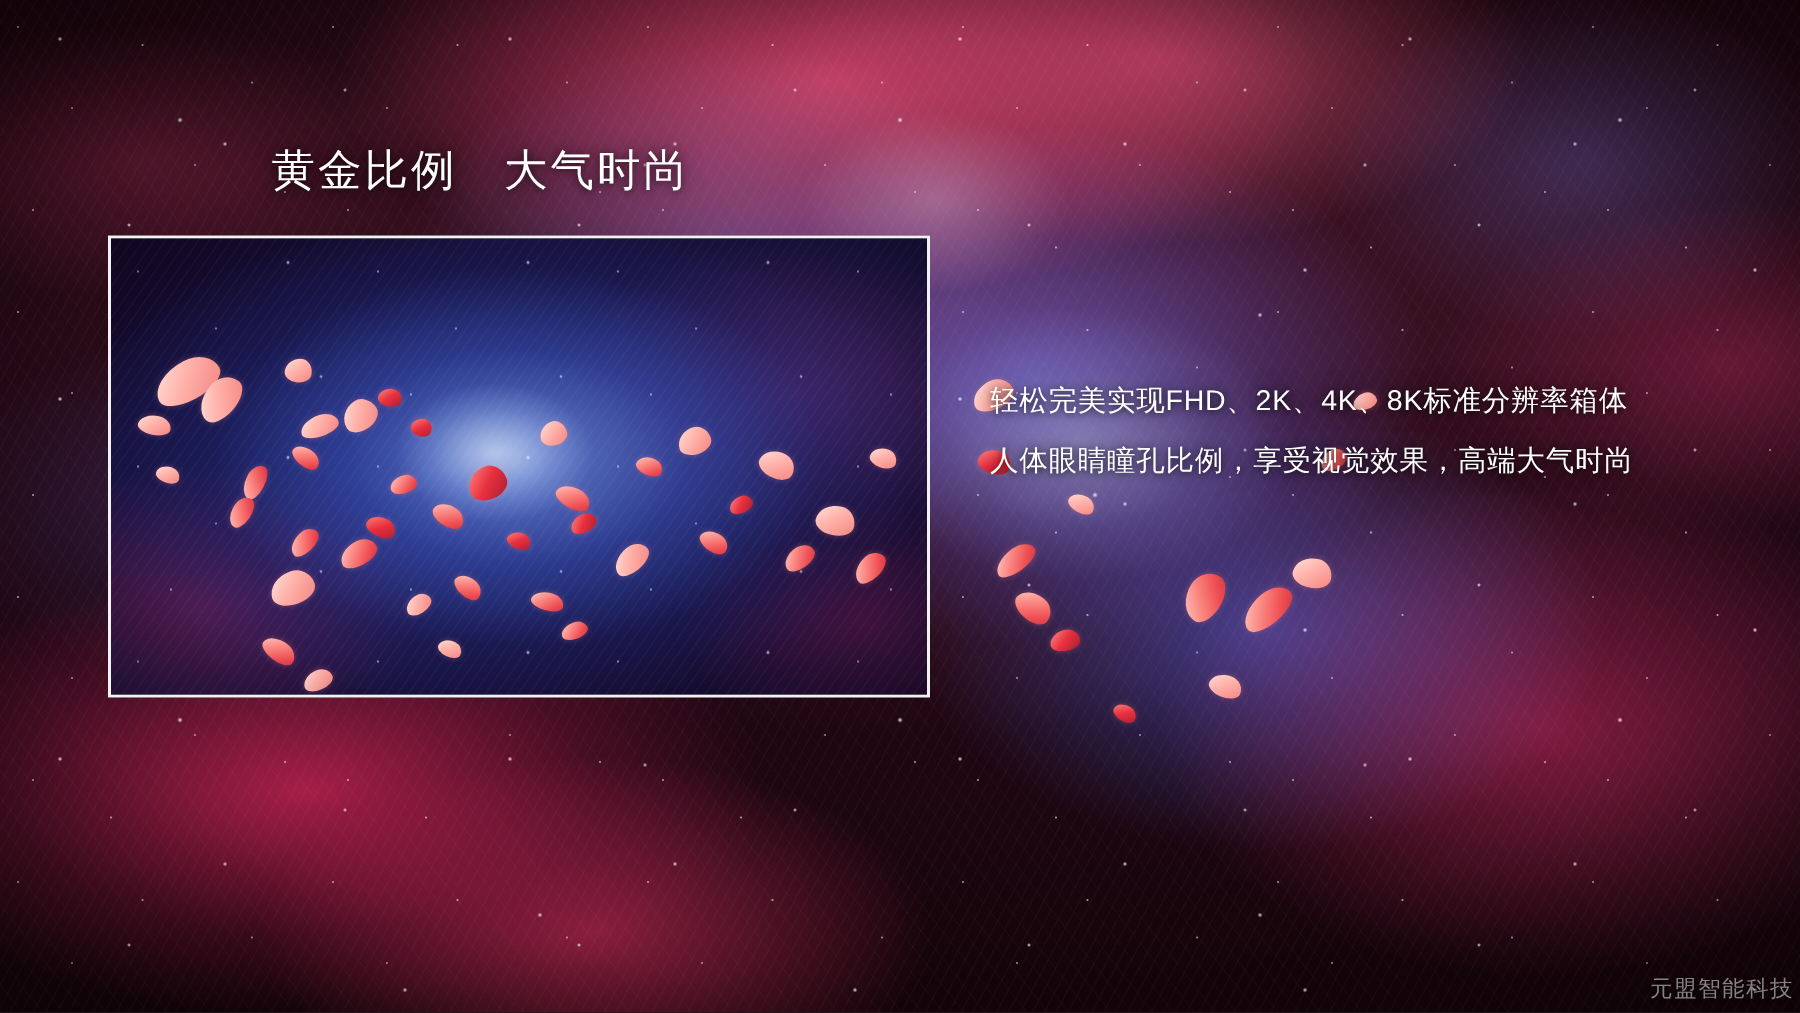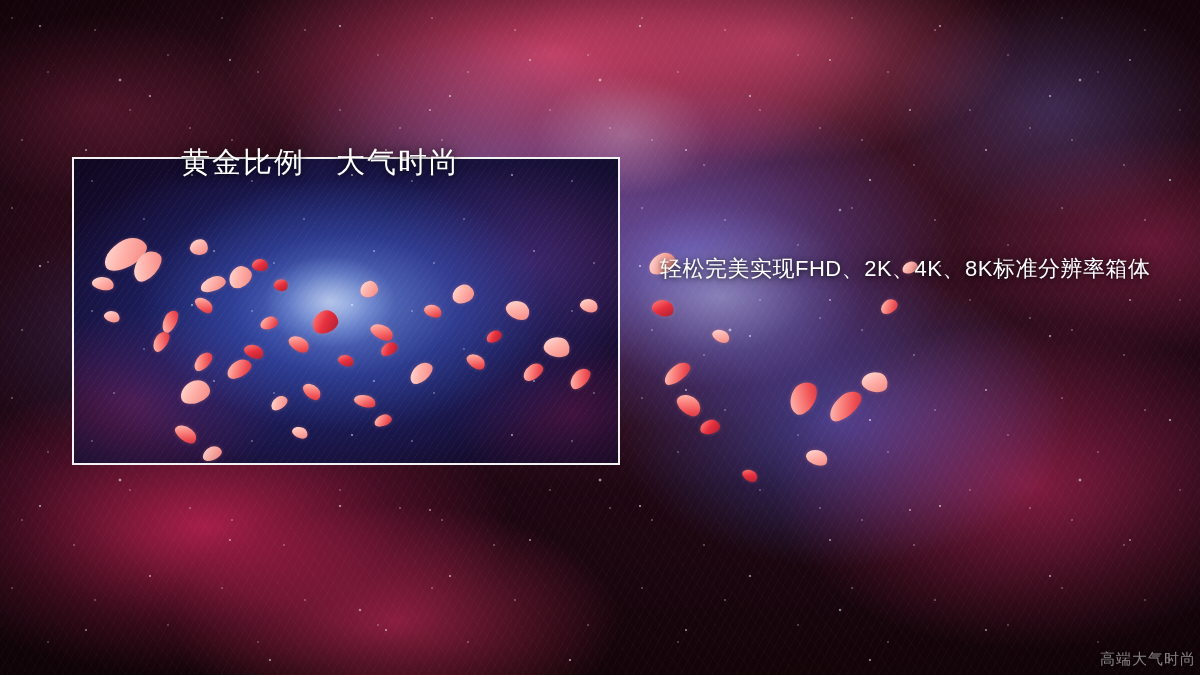--- a/index.html
+++ b/index.html
@@ -135,27 +135,26 @@
   }
   .petal.pale{background:linear-gradient(135deg,#ffe3de 0%,#ffb3ab 45%,#f4837f 100%);}
   .petal.deep{background:linear-gradient(135deg,#ff8c84 0%,#e8303f 50%,#a81f30 100%);}
 
   
   #title{
     position:absolute;left:181px;top:100px;
     font-size:29px;line-height:1;letter-spacing:2px;color:#ffffff;
     text-shadow:0 1px 6px rgba(0,0,0,.65),0 0 16px rgba(0,0,0,.45);
     white-space:pre;
-    margin-top:48px;
   }
   #body-text{
     position:absolute;left:660px;top:258px;
   }
   .body-line{
-    font-size:22px;line-height:1;letter-spacing:.5px;color:#ffffff;
+    font-size:19px;line-height:1;letter-spacing:.5px;color:#ffffff;
     margin-bottom:21px;white-space:pre;
     text-shadow:0 1px 5px rgba(0,0,0,.70),0 0 14px rgba(0,0,0,.5);
   }
   #watermark{
     position:absolute;right:4px;bottom:6px;
     font-size:15px;letter-spacing:1px;color:rgba(208,208,208,.62);
     text-shadow:0 1px 3px rgba(0,0,0,.6);
   }
 </style>
 </head>
@@ -238,17 +237,18 @@
       <div class="petal pale" style="left:218px;top:268px;width:16px;height:11px;transform:rotate(26deg);"></div>
     </div>
 
     <div class="pl" id="panel-vig"></div>
   </div>
 
   <div id="title">黄金比例　大气时尚</div>
 
   <div id="body-text">
     <div class="body-line">轻松完美实现FHD、2K、4K、8K标准分辨率箱体</div>
+    <div class="body-line">人体眼睛瞳孔比例，享受视觉效果，高端大气时尚</div>
   </div>
 
-  <div id="watermark">高端大气时尚</div>
+  <div id="watermark">元盟智能科技</div>
 
 </div>
 
 </body></html>

